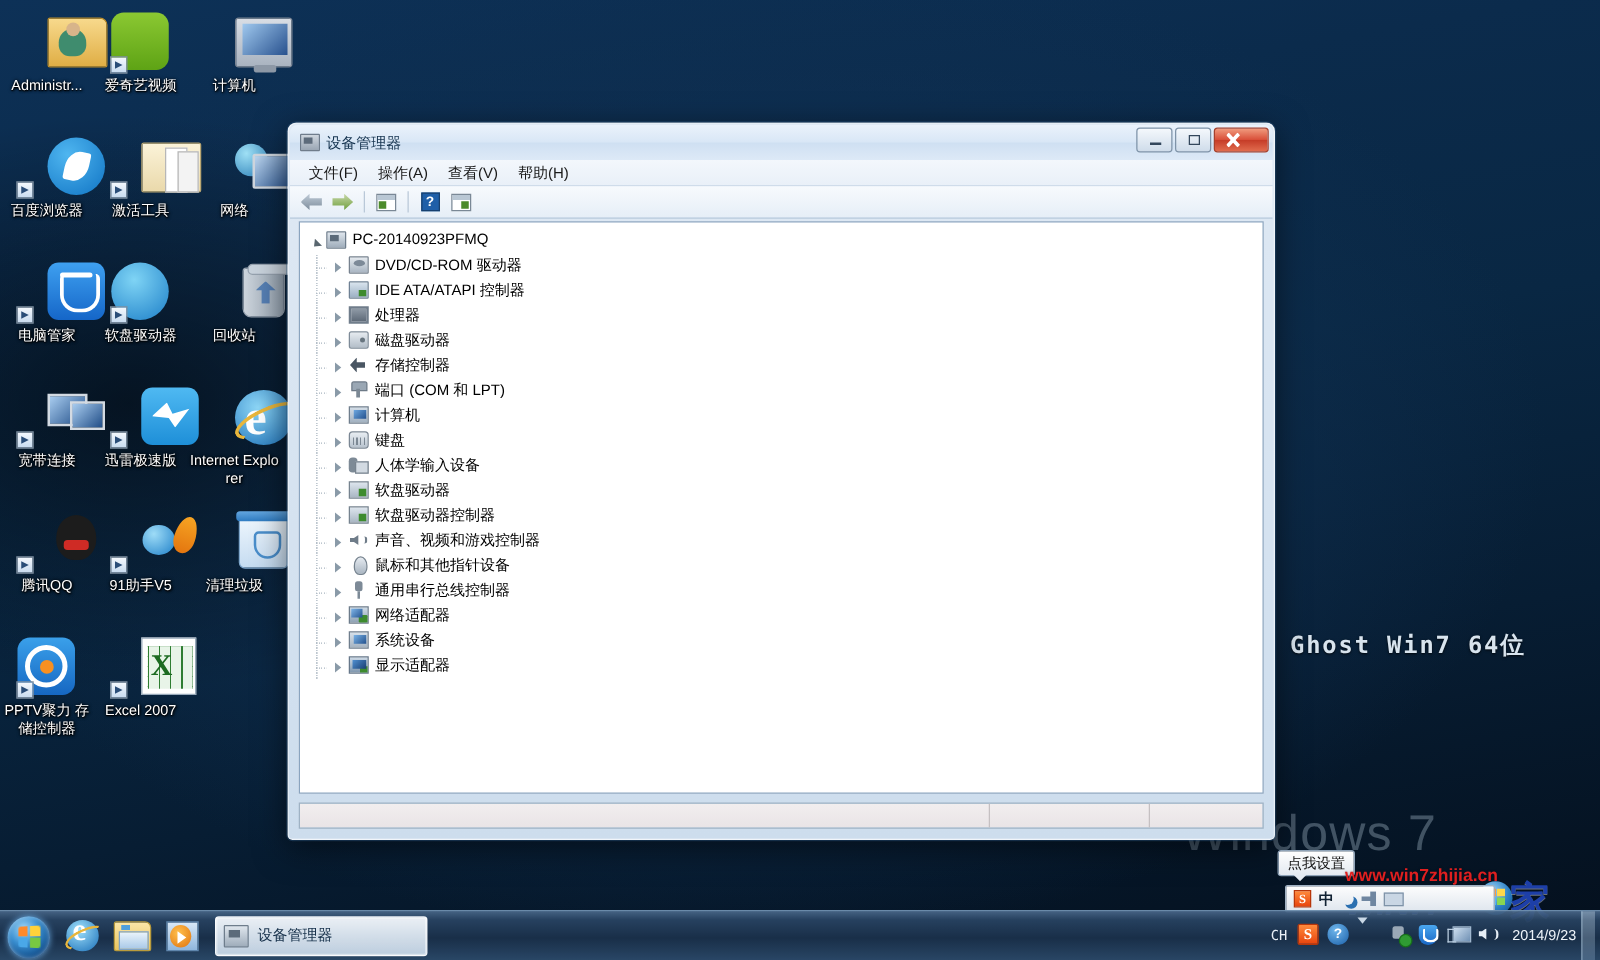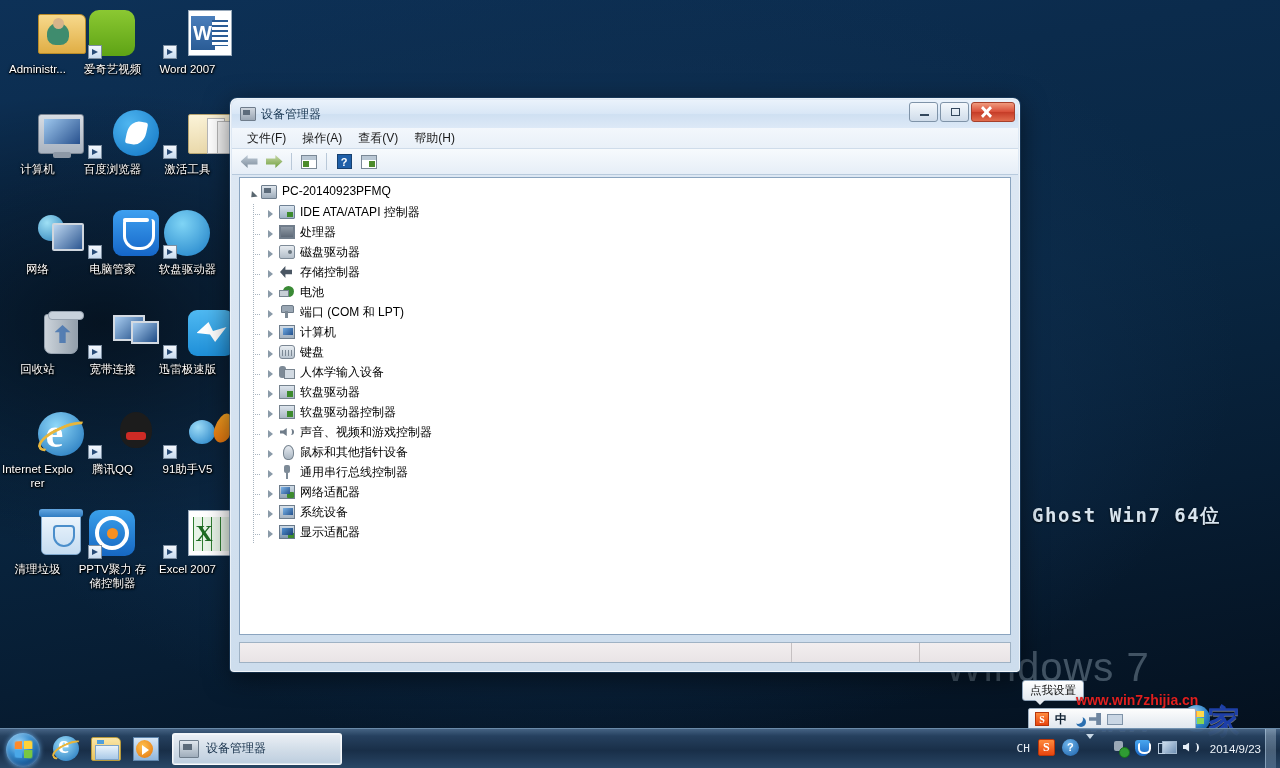--- a/index.html
+++ b/index.html
@@ -391,27 +391,20 @@
     </div>
     <div class="dicon">
       <span class="glyph">
         <span class="ic-iqiyi" style="position: absolute;"></span>
         <span class="shortcut-arrow"></span>
       </span>
       <span class="lbl">爱奇艺视频</span>
     </div>
     <div class="dicon">
       <span class="glyph">
-        <span class="ic-word" style="position: absolute;"></span>
-        <span class="shortcut-arrow"></span>
-      </span>
-      <span class="lbl">Word 2007</span>
-    </div>
-    <div class="dicon">
-      <span class="glyph">
         <span class="ic-computer" style="position: absolute;"></span>
       </span>
       <span class="lbl">计算机</span>
     </div>
     <div class="dicon">
       <span class="glyph">
         <span class="ic-baidu" style="position: absolute;"></span>
         <span class="shortcut-arrow"></span>
       </span>
       <span class="lbl">百度浏览器</span>
@@ -567,20 +560,29 @@
             <i class="ti ti-pc"></i>
           </span>
         <span class="tlbl">PC-20140923PFMQ</span>
       </div>
       <div class="child" id="tree-children">
           <div class="trow">
             <span class="twist">
               <i class="tri-closed"></i>
             </span>
             <span class="ticn">
+              <i class="ti ti-dvd"></i>
+            </span>
+            <span class="tlbl">DVD/CD-ROM 驱动器</span>
+          </div>
+          <div class="trow">
+            <span class="twist">
+              <i class="tri-closed"></i>
+            </span>
+            <span class="ticn">
               <i class="ti ti-ide"></i>
             </span>
             <span class="tlbl">IDE ATA/ATAPI 控制器</span>
           </div>
           <div class="trow">
             <span class="twist">
               <i class="tri-closed"></i>
             </span>
             <span class="ticn">
               <i class="ti ti-cpu"></i>
@@ -597,29 +599,20 @@
             <span class="tlbl">磁盘驱动器</span>
           </div>
           <div class="trow">
             <span class="twist">
               <i class="tri-closed"></i>
             </span>
             <span class="ticn">
               <i class="ti ti-storage"></i>
             </span>
             <span class="tlbl">存储控制器</span>
-          </div>
-          <div class="trow">
-            <span class="twist">
-              <i class="tri-closed"></i>
-            </span>
-            <span class="ticn">
-              <i class="ti ti-battery"></i>
-            </span>
-            <span class="tlbl">电池</span>
           </div>
           <div class="trow">
             <span class="twist">
               <i class="tri-closed"></i>
             </span>
             <span class="ticn">
               <i class="ti ti-port"></i>
             </span>
             <span class="tlbl">端口 (COM 和 LPT)</span>
           </div>

